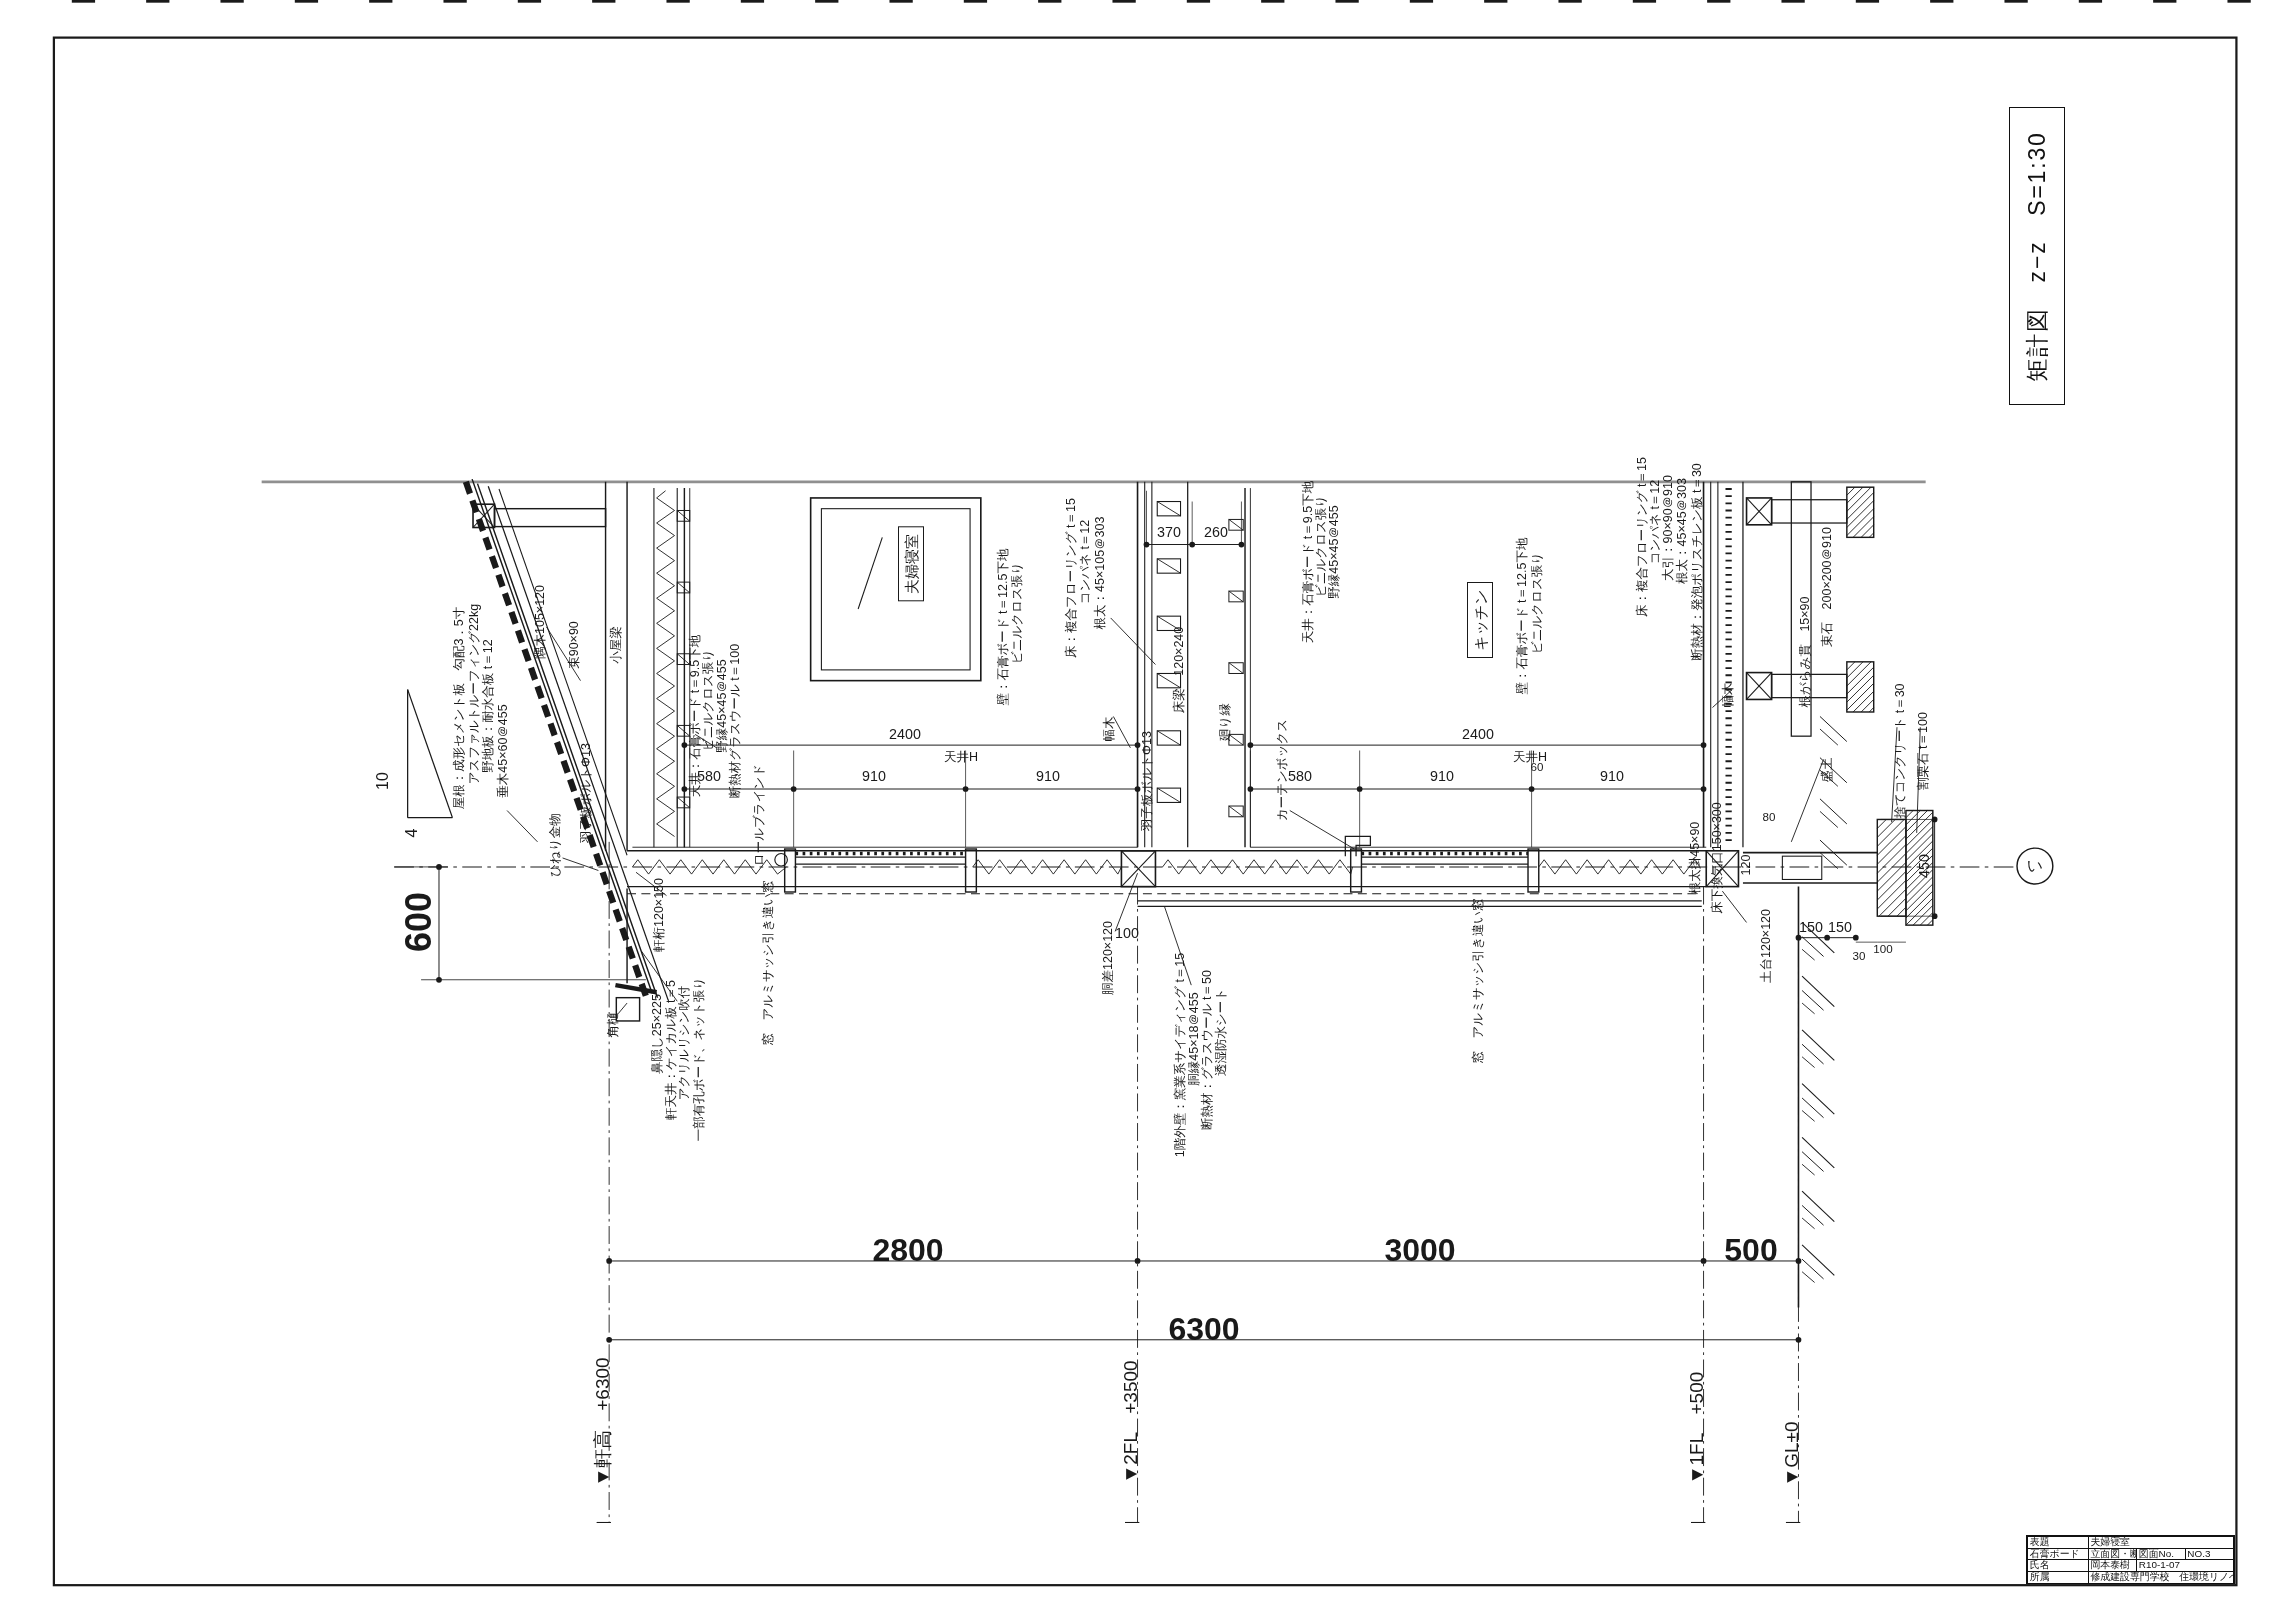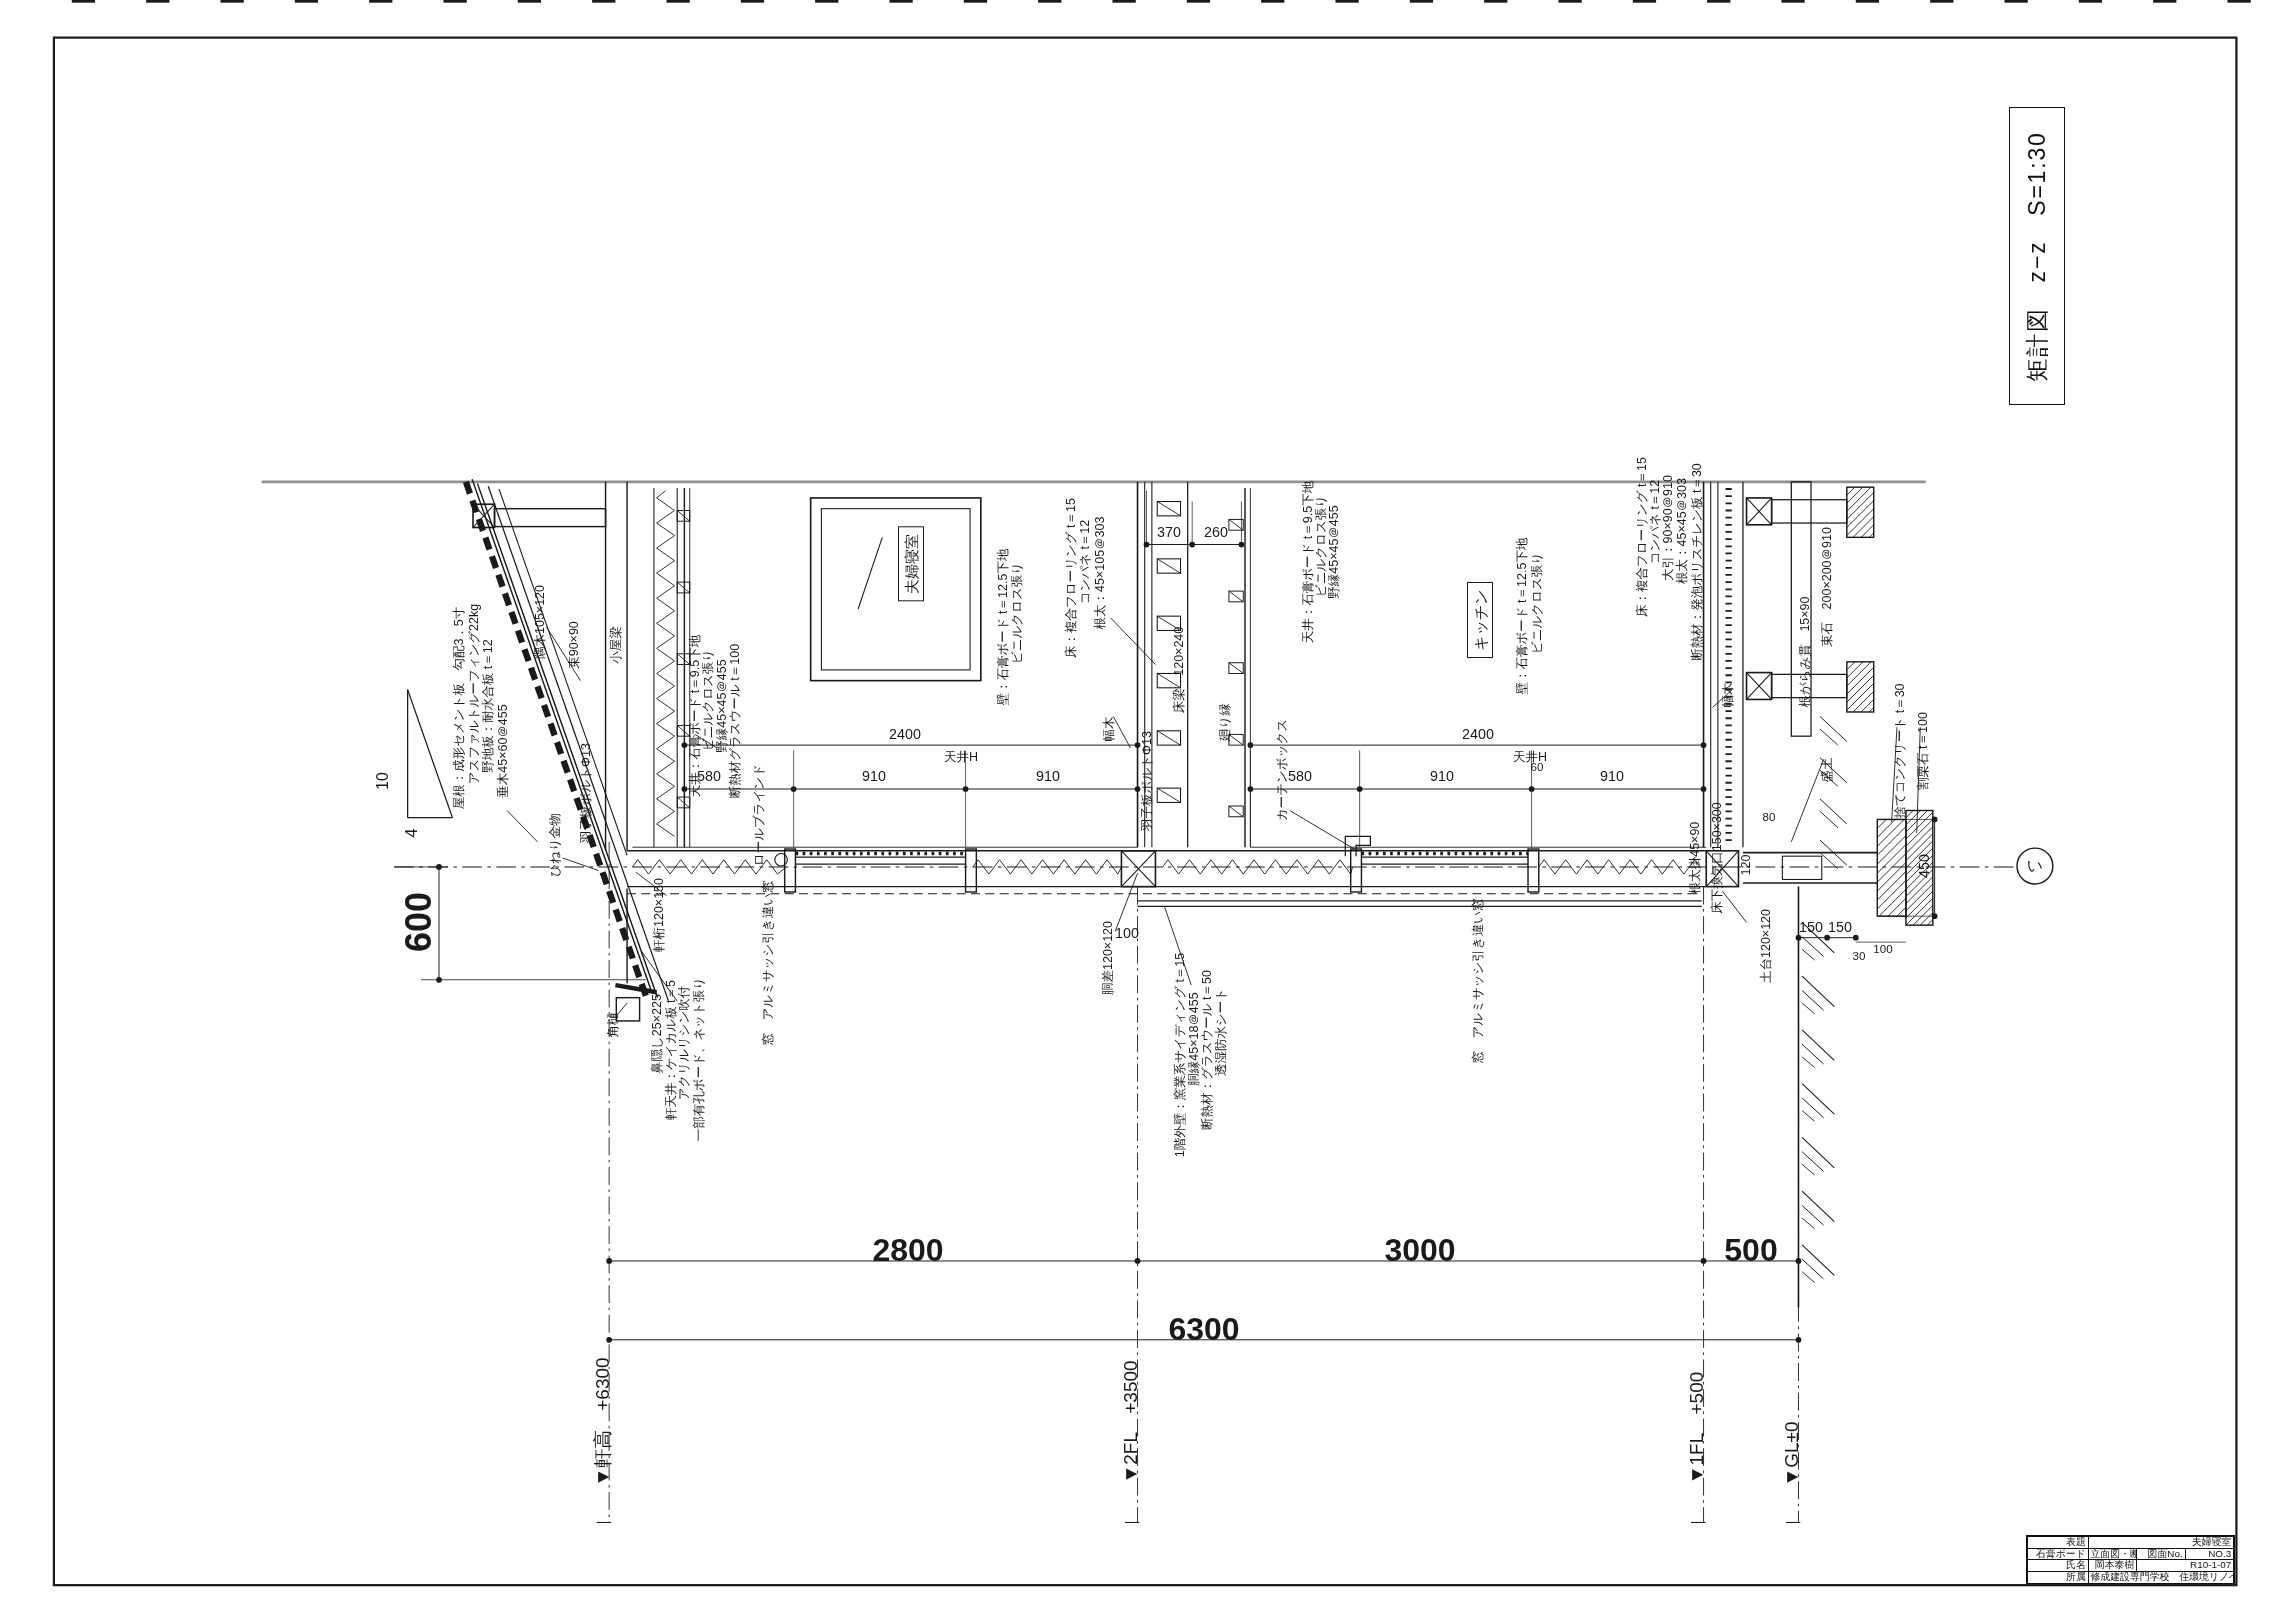--- a/index.html
+++ b/index.html
@@ -9,21 +9,21 @@
   .anno{position:absolute;color:#1a1a1a;white-space:nowrap;line-height:1;
         transform:translate(-50%,-50%);}
   .anno.rot{transform:translate(-50%,-50%) rotate(-90deg);}
   .anno.boxed{border:1.3px solid #1a1a1a;padding:4.5px 6.3px;background:#fff;}
   .anno.bold{font-weight:bold;}
   #titlebox{position:absolute;border:1.8px solid #111;background:#fff;
             display:flex;align-items:center;justify-content:center;}
   #titlebox span{transform:rotate(-90deg);white-space:nowrap;font-size:23px;letter-spacing:1.8px;color:#111;}
   #tblock{position:absolute;border:1.8px solid #111;background:#fff;font-size:9.9px;color:#111;}
   #tblock table{border-collapse:collapse;width:100%;height:100%;table-layout:fixed;}
-  #tblock td{border:0.9px solid #111;text-align:right;padding:0 1.8px;overflow:hidden;
+  #tblock td{border:0.9px solid #111;text-align:left;padding:0 1.8px;overflow:hidden;
              white-space:nowrap;height:10.7px;line-height:10.7px;}
 </style>
 </head>
 <body>
 
 <div id="page">
   <svg id="drawing" width="2293" height="1621" viewBox="0 0 2560 1810">
       <rect x="60" y="42" width="2437" height="1728" fill="none" stroke="#1a1a1a" stroke-width="2.5"></rect>
       <line x1="80" y1="0" x2="106" y2="0" stroke="#1a1a1a" stroke-width="6"></line>
       <line x1="163" y1="0" x2="189" y2="0" stroke="#1a1a1a" stroke-width="6"></line>

